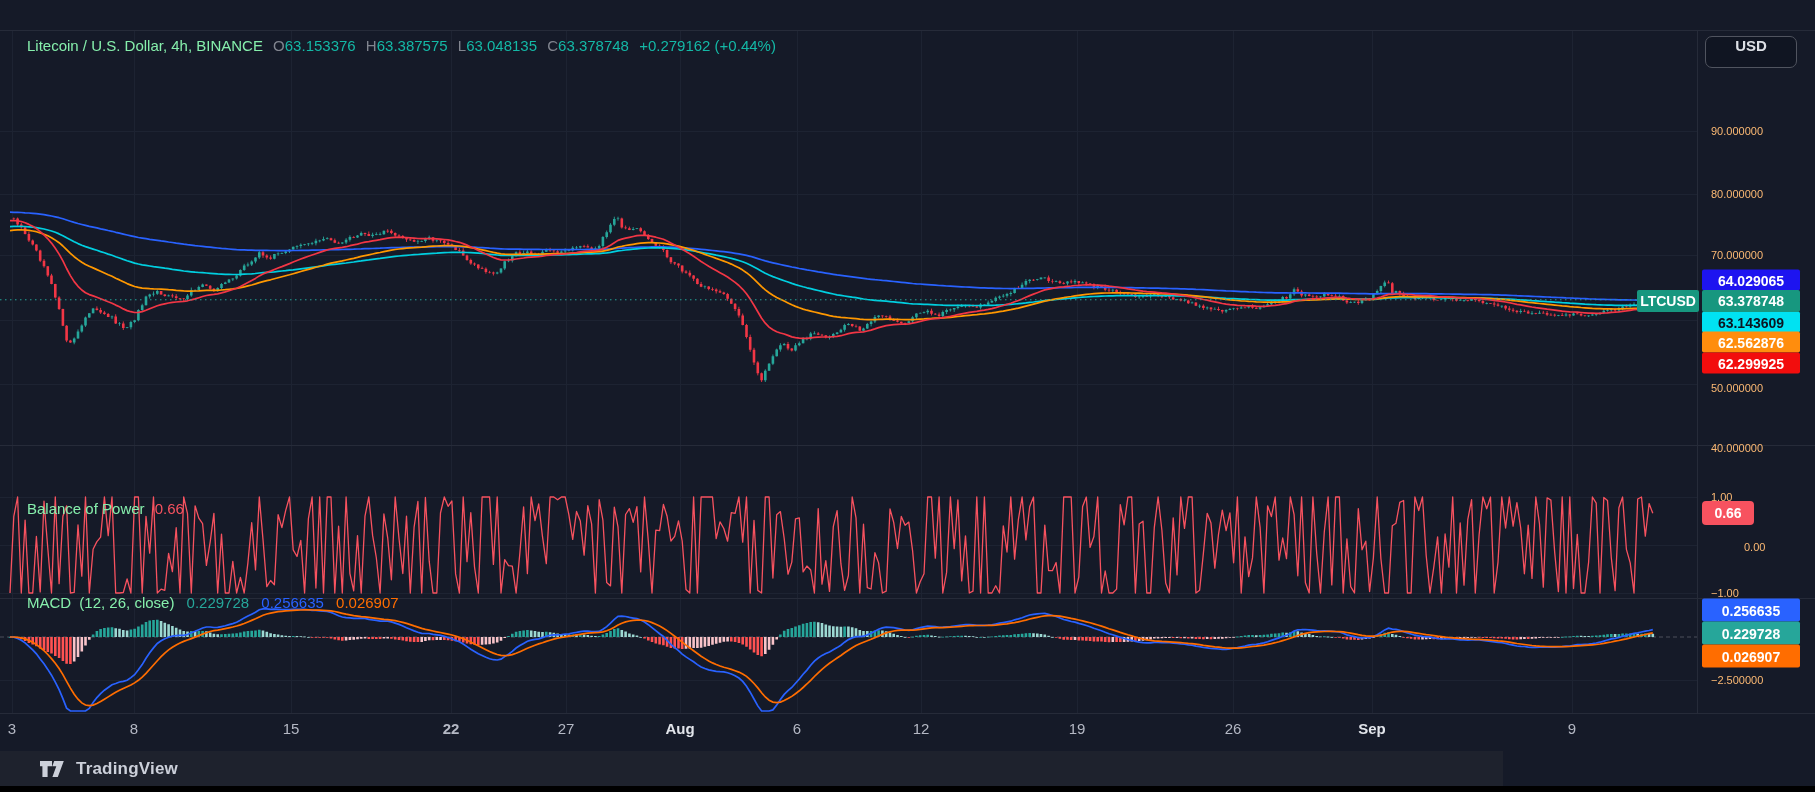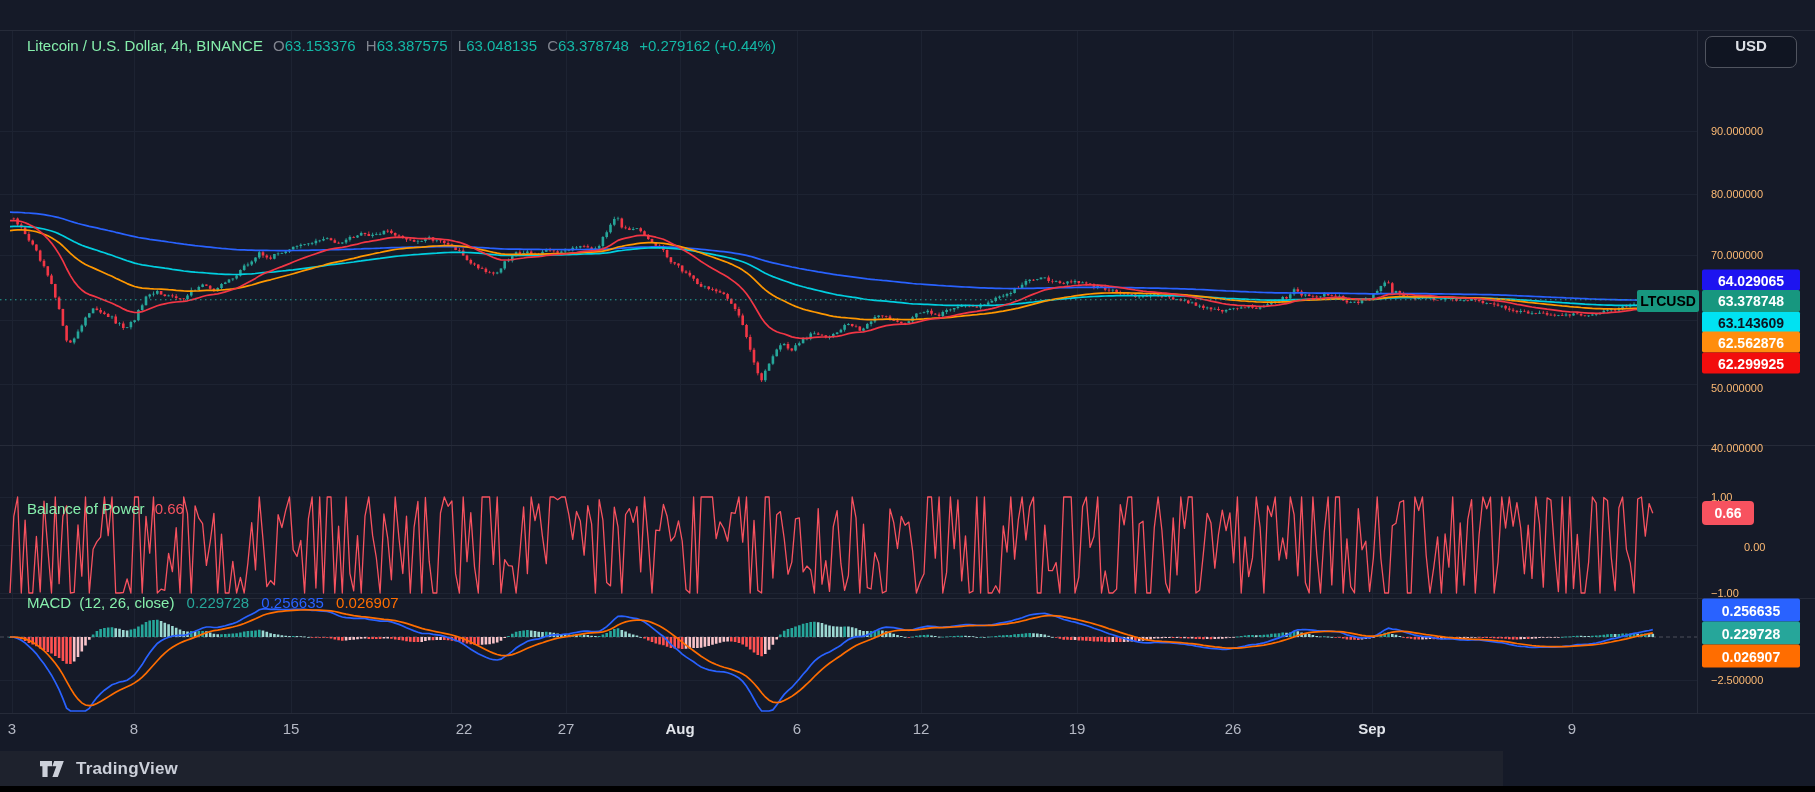--- a/index.html
+++ b/index.html
@@ -123,36 +123,36 @@
   <div id="price-scale">
       <div class="tick" style="top: 131px;">90.000000</div>
       <div class="tick" style="top: 194px;">80.000000</div>
       <div class="tick" style="top: 255px;">70.000000</div>
       <div class="tick" style="top: 388px;">50.000000</div>
       <div class="tick" style="top: 448px;">40.000000</div>
       <div class="tag" style="top: 280px; background: rgb(29, 20, 240); color: rgb(255, 255, 255);">64.029065</div>
       <div class="tag" style="top: 322px; background: rgb(0, 226, 242); color: rgb(12, 20, 32);">63.143609</div>
       <div class="tag" style="top: 342px; background: rgb(255, 141, 13); color: rgb(255, 255, 255);">62.562876</div>
       <div class="tag" style="top: 363px; background: rgb(242, 13, 13); color: rgb(255, 255, 255);">62.299925</div>
-      <div class="symtag" style="top: 301px; background: rgb(23, 151, 127); color: #000000;">LTCUSD</div>
+      <div class="symtag" style="top: 301px; background: rgb(23, 151, 127); color: #ffffff;">LTCUSD</div>
       <div class="tag" style="top: 301px; background: rgb(23, 151, 127); color: rgb(255, 255, 255); height: 22px;">63.378748</div>
       <div class="tick" style="top: 497px;">1.00</div>
       <div class="tick" style="top: 547px; margin-left: 33px;">0.00</div>
       <div class="tick" style="top: 593px;">−1.00</div>
       <div class="tag" style="top: 513px; background: rgb(247, 82, 95); color: rgb(255, 255, 255); width: 52px; border-radius: 4px; height: 24px;">0.66</div>
       <div class="tick" style="top: 680px;">−2.500000</div>
       <div class="tag" style="top: 610px; background: rgb(41, 98, 255); color: rgb(255, 255, 255); height: 23px;">0.256635</div>
       <div class="tag" style="top: 633px; background: rgb(38, 166, 154); color: rgb(255, 255, 255); height: 23px;">0.229728</div>
       <div class="tag" style="top: 656px; background: rgb(255, 109, 0); color: rgb(255, 255, 255); height: 23px;">0.026907</div>
     </div>
   <div id="time-axis">
       <div class="tlabel" style="left: 12px;">3</div>
       <div class="tlabel" style="left: 134px;">8</div>
       <div class="tlabel" style="left: 291px;">15</div>
-      <div class="tlabel" style="left: 464px;">22</div>
+      <div class="tlabel" style="left: 451px; font-weight: bold;">22</div>
       <div class="tlabel" style="left: 566px;">27</div>
       <div class="tlabel month" style="left: 680px;">Aug</div>
       <div class="tlabel" style="left: 797px;">6</div>
       <div class="tlabel" style="left: 921px;">12</div>
       <div class="tlabel" style="left: 1077px;">19</div>
       <div class="tlabel" style="left: 1233px;">26</div>
       <div class="tlabel month" style="left: 1372px;">Sep</div>
       <div class="tlabel" style="left: 1572px;">9</div>
     </div>
 

